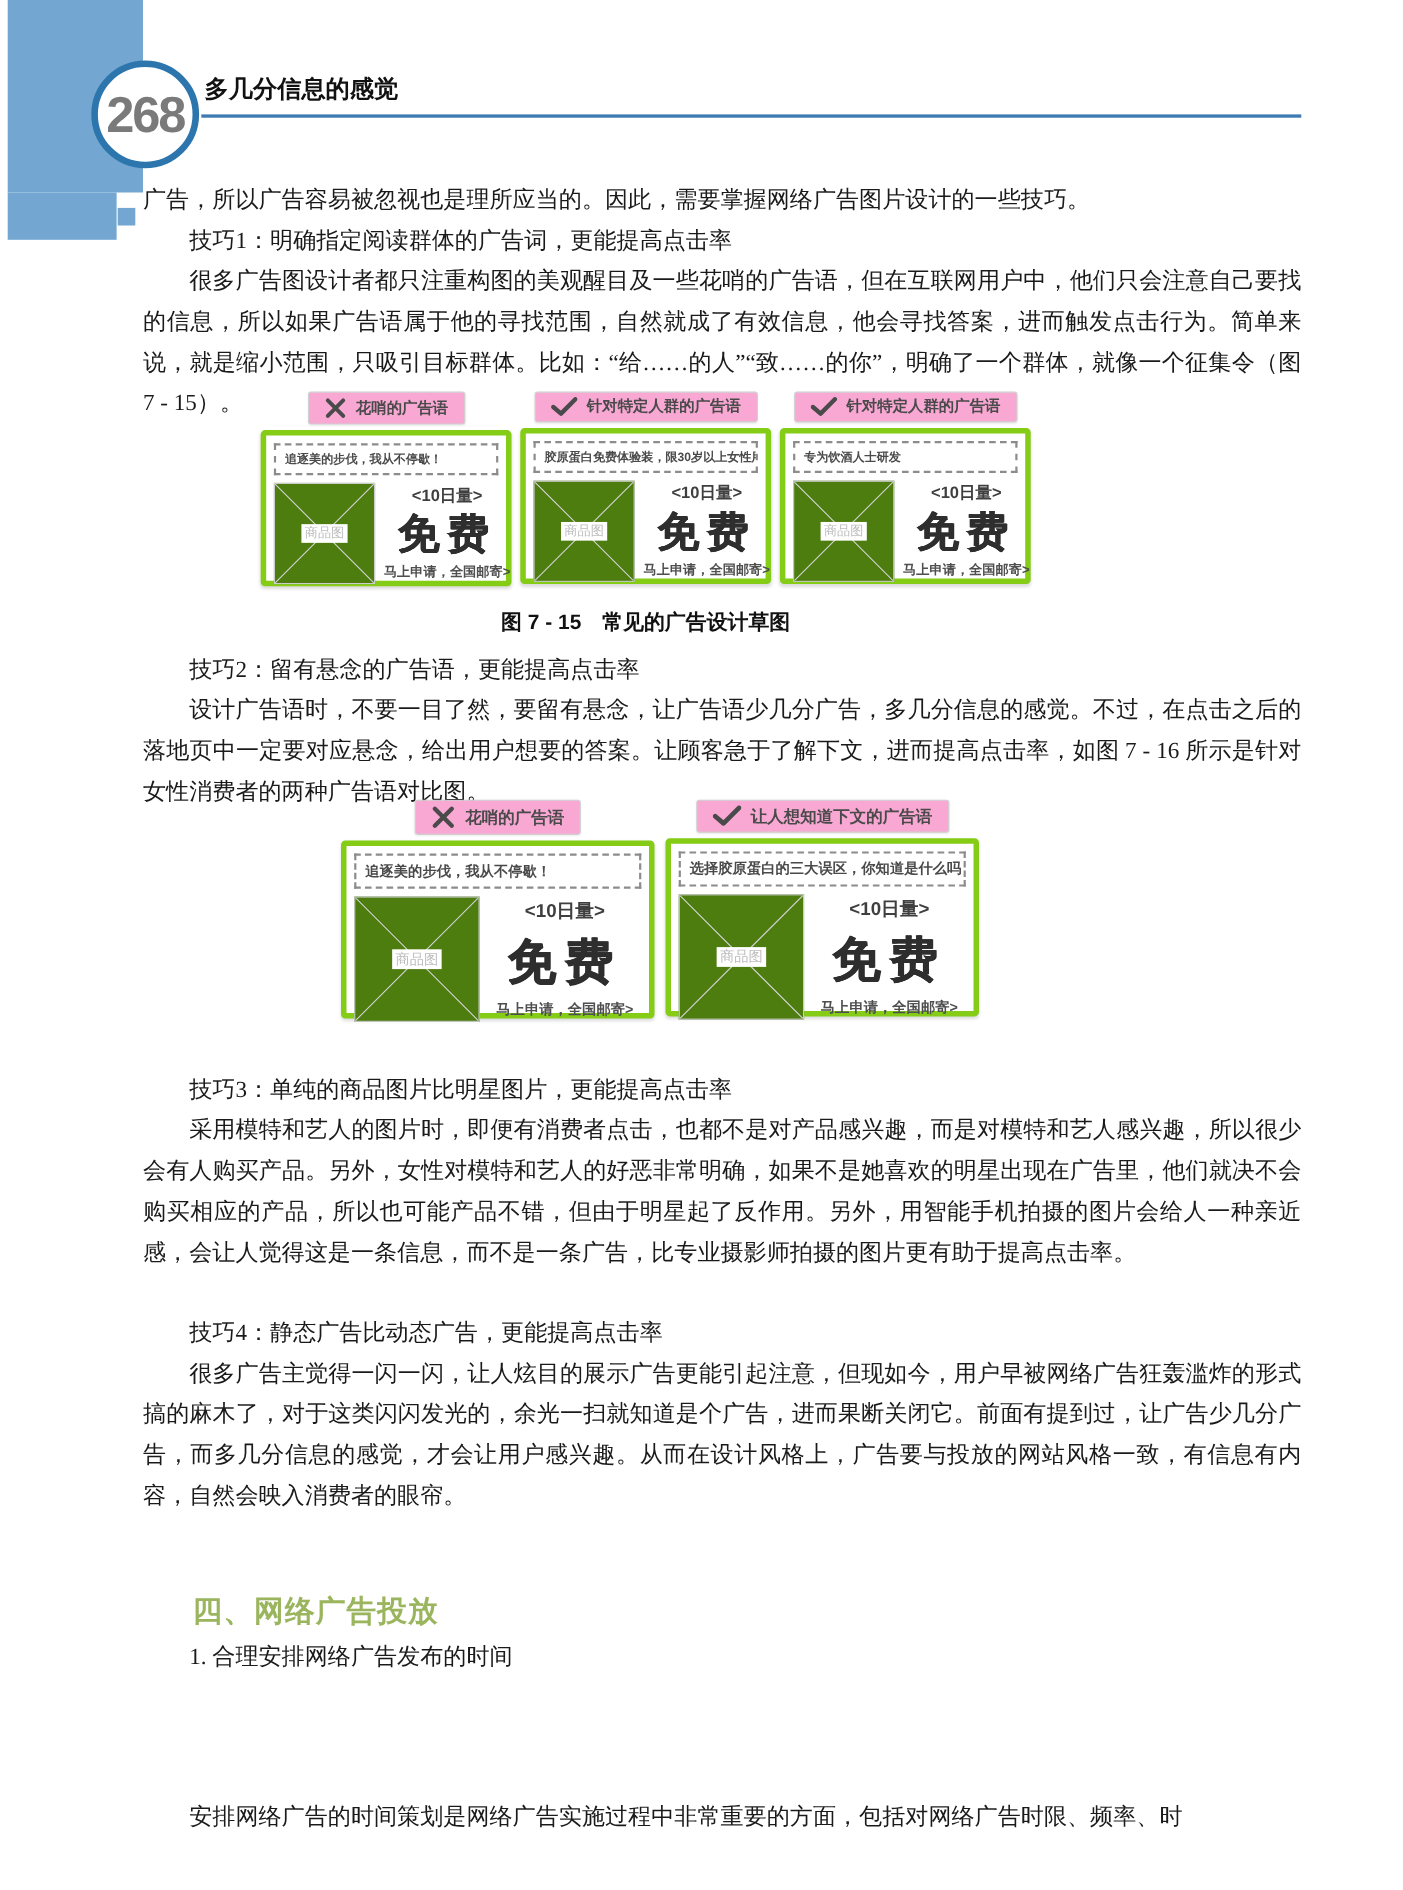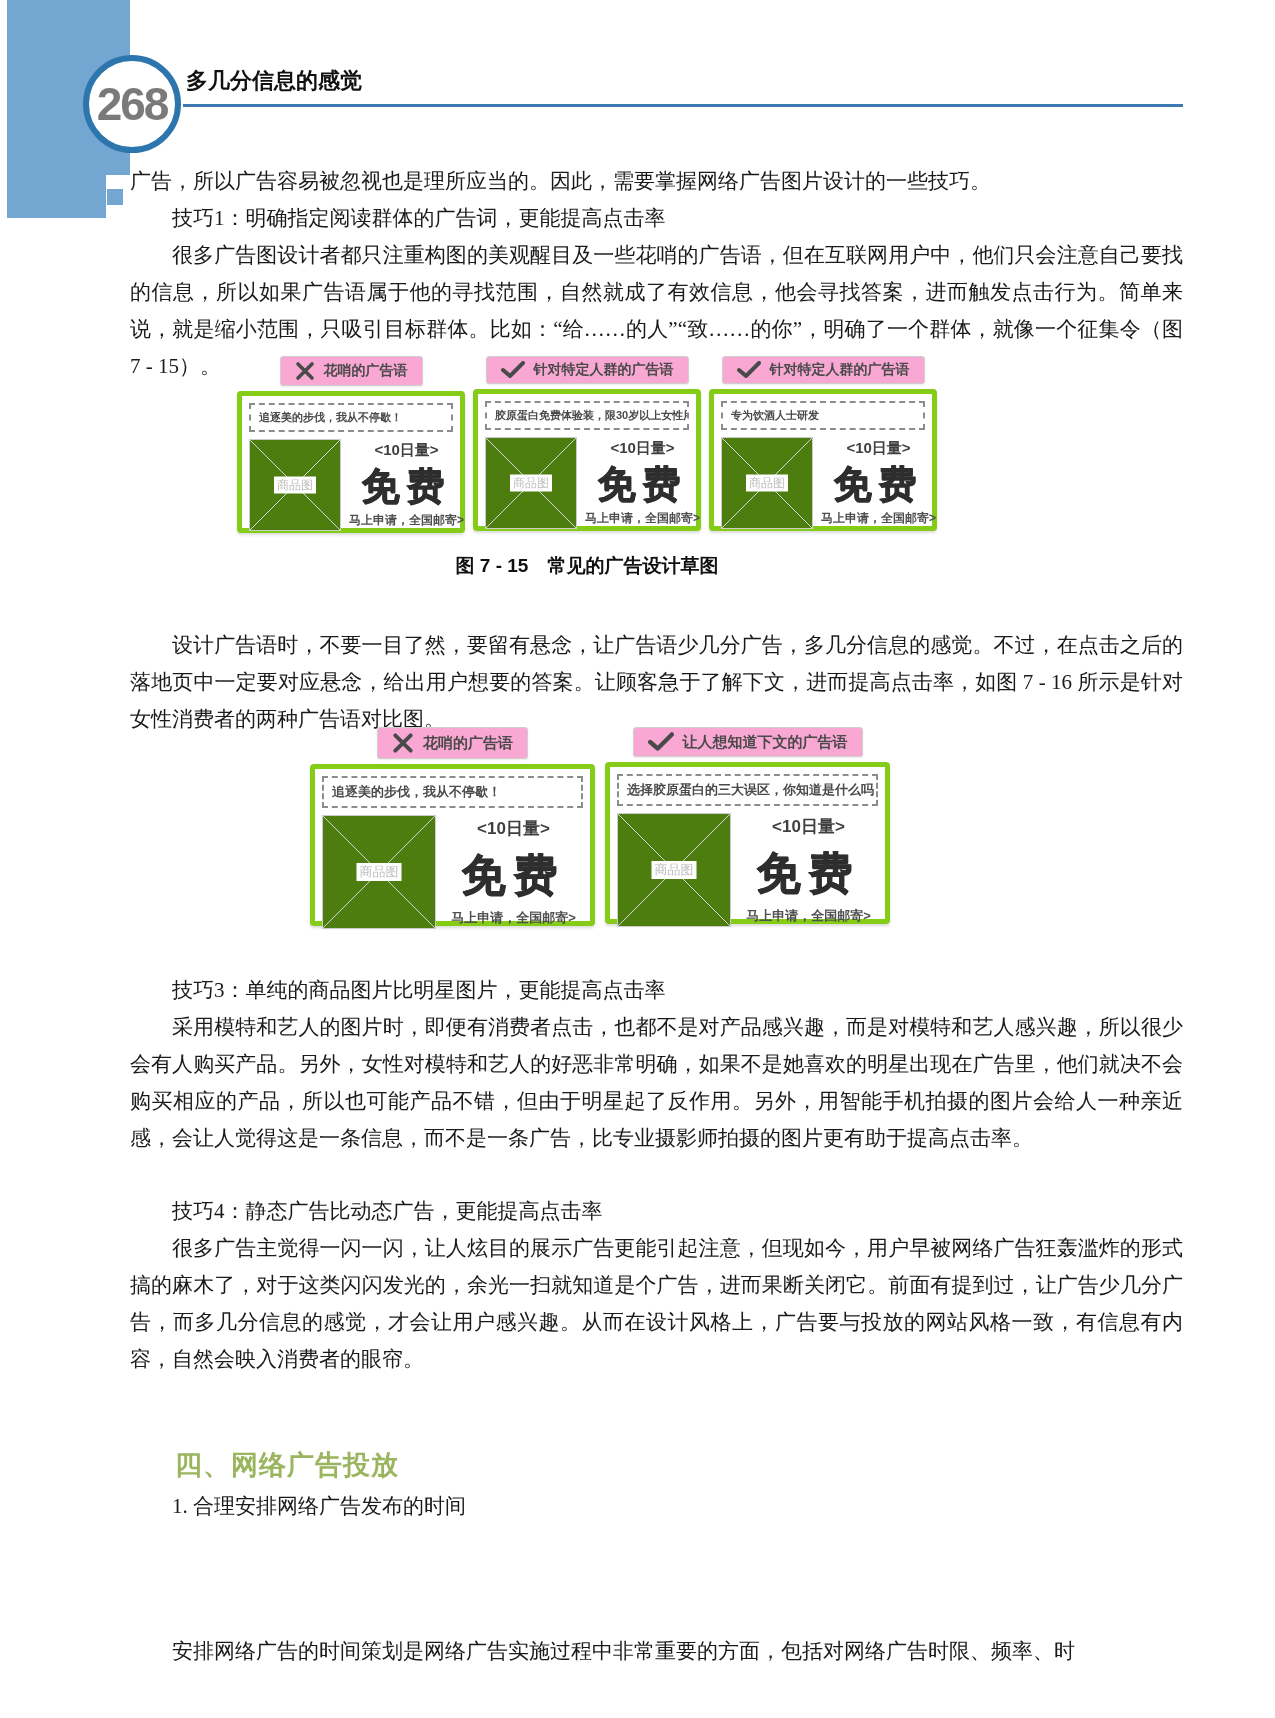--- a/index.html
+++ b/index.html
@@ -213,20 +213,23 @@
               <div class="cta">马上申请，全国邮寄&gt;</div>
             </div>
           </div>
         </div>
       </div>
 
     </div>
   </div>
   <div class="fig-caption" style="left:237px;top:553px;width:700px">图 7 - 15　常见的广告设计草图</div>
 
+  <div class="blk" style="top:590px">
+    <p class="para indent">技巧2：留有悬念的广告语，更能提高点击率</p>
+  </div>
   <div class="blk" style="top:627px">
     <p class="para indent">设计广告语时，不要一目了然，要留有悬念，让广告语少几分广告，多几分信息的感觉。不过，在点击之后的落地页中一定要对应悬念，给出用户想要的答案。让顾客急于了解下文，进而提高点击率，如图 7 - 16 所示是针对女性消费者的两种广告语对比图。</p>
   </div>
 
   <div class="fig f16" style="left:310px;top:727px">
     <div class="fig-row">
 
       <div class="ad-col">
         <div class="ad-label">
           <svg class="icon-glyph" width="22" height="22" viewBox="0 0 20 20">

